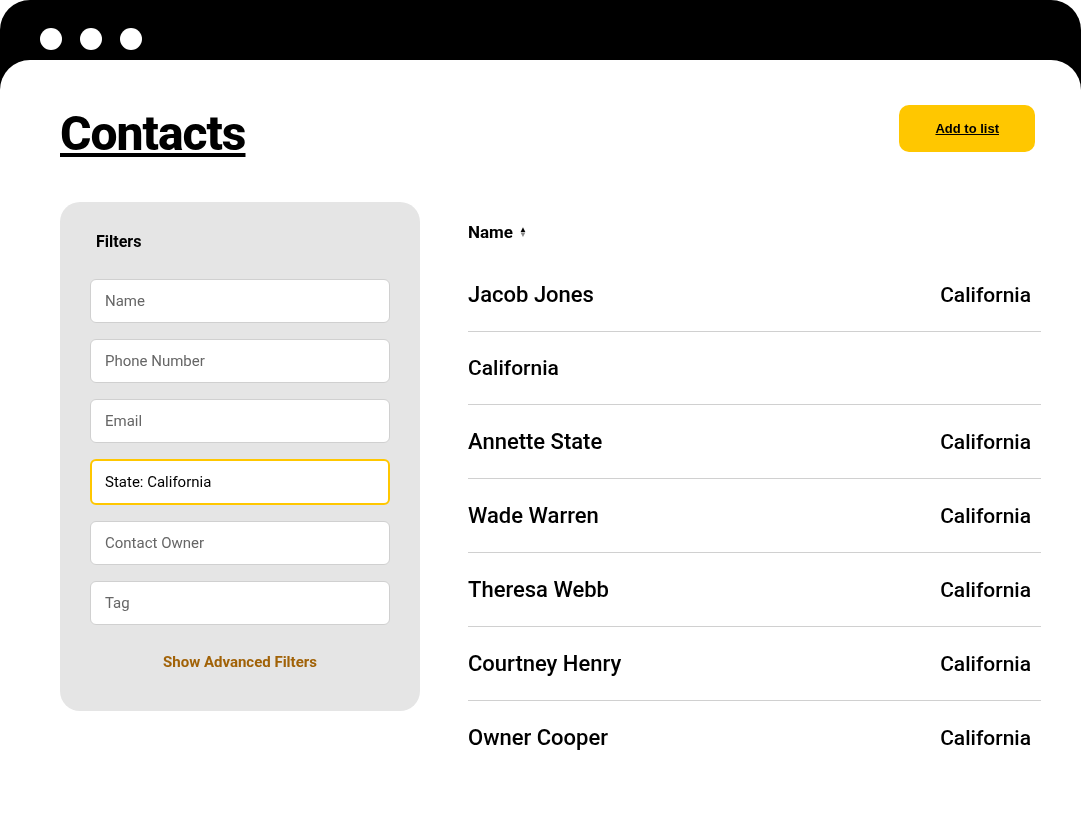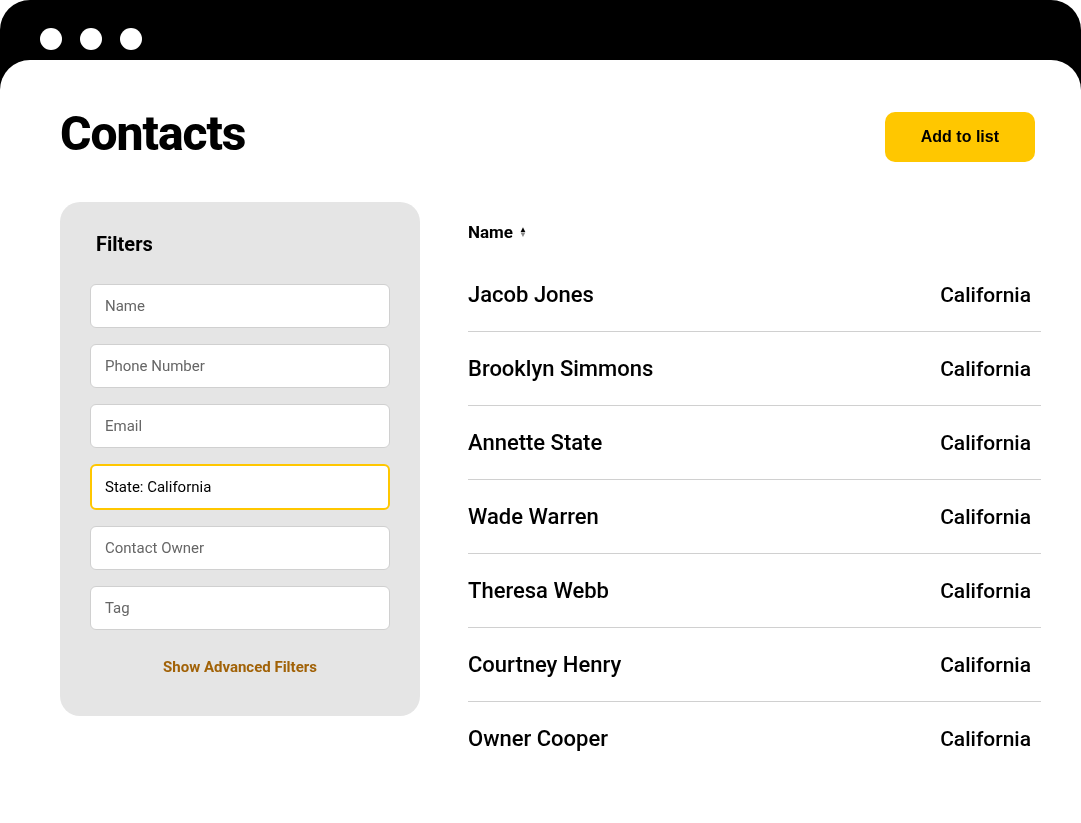--- a/index.html
+++ b/index.html
@@ -36,54 +36,55 @@
       left: 0;
       width: 1081px;
       background: #fff;
       border-radius: 30px;
       padding: 45px 40px 50px 60px;
       height: 763px;
     }
     .header-row {
       display: flex;
       justify-content: space-between;
-      align-items: flex-end;
+      align-items: flex-start;
       margin-bottom: 40px;
       padding-right: 6px;
+      text-decoration: underline;
     }
     .page-title {
       font-size: 48px;
       font-weight: 800;
       letter-spacing: -1px;
       color: #000;
     }
     .add-btn {
       background: #FFC700;
       color: #000;
       font-weight: 700;
-      font-size: 16px;
+      font-size: 13px;
       border: none;
       border-radius: 10px;
       padding: 16px 36px;
       cursor: pointer;
     }
     .content-row {
       display: flex;
       gap: 48px;
       align-items: flex-start;
     }
     .filters-panel {
       background: #E5E5E5;
       border-radius: 20px;
       width: 360px;
       padding: 30px 30px 40px 30px;
       flex-shrink: 0;
     }
     .filters-title {
-      font-size: 20px;
+      font-size: 16px;
       font-weight: 700;
       color: #000;
       margin-bottom: 28px;
       margin-left: 6px;
     }
     .filter-input {
       width: 100%;
       background: #fff;
       border: 1px solid #D0D0D0;
       border-radius: 6px;
@@ -195,21 +196,20 @@
             <span style="color:#888">▼</span>
         </span>
       </div>
 
       <div id="rows-container">
           <div class="contact-row">
             <span class="contact-name">Jacob Jones</span>
             <span class="contact-state">California</span>
           </div>
           <div class="contact-row">
-            <span class="contact-name">Brooklyn Simmons</span>
             <span class="contact-state">California</span>
           </div>
           <div class="contact-row">
             <span class="contact-name">Annette State</span>
             <span class="contact-state">California</span>
           </div>
           <div class="contact-row">
             <span class="contact-name">Wade Warren</span>
             <span class="contact-state">California</span>
           </div>

